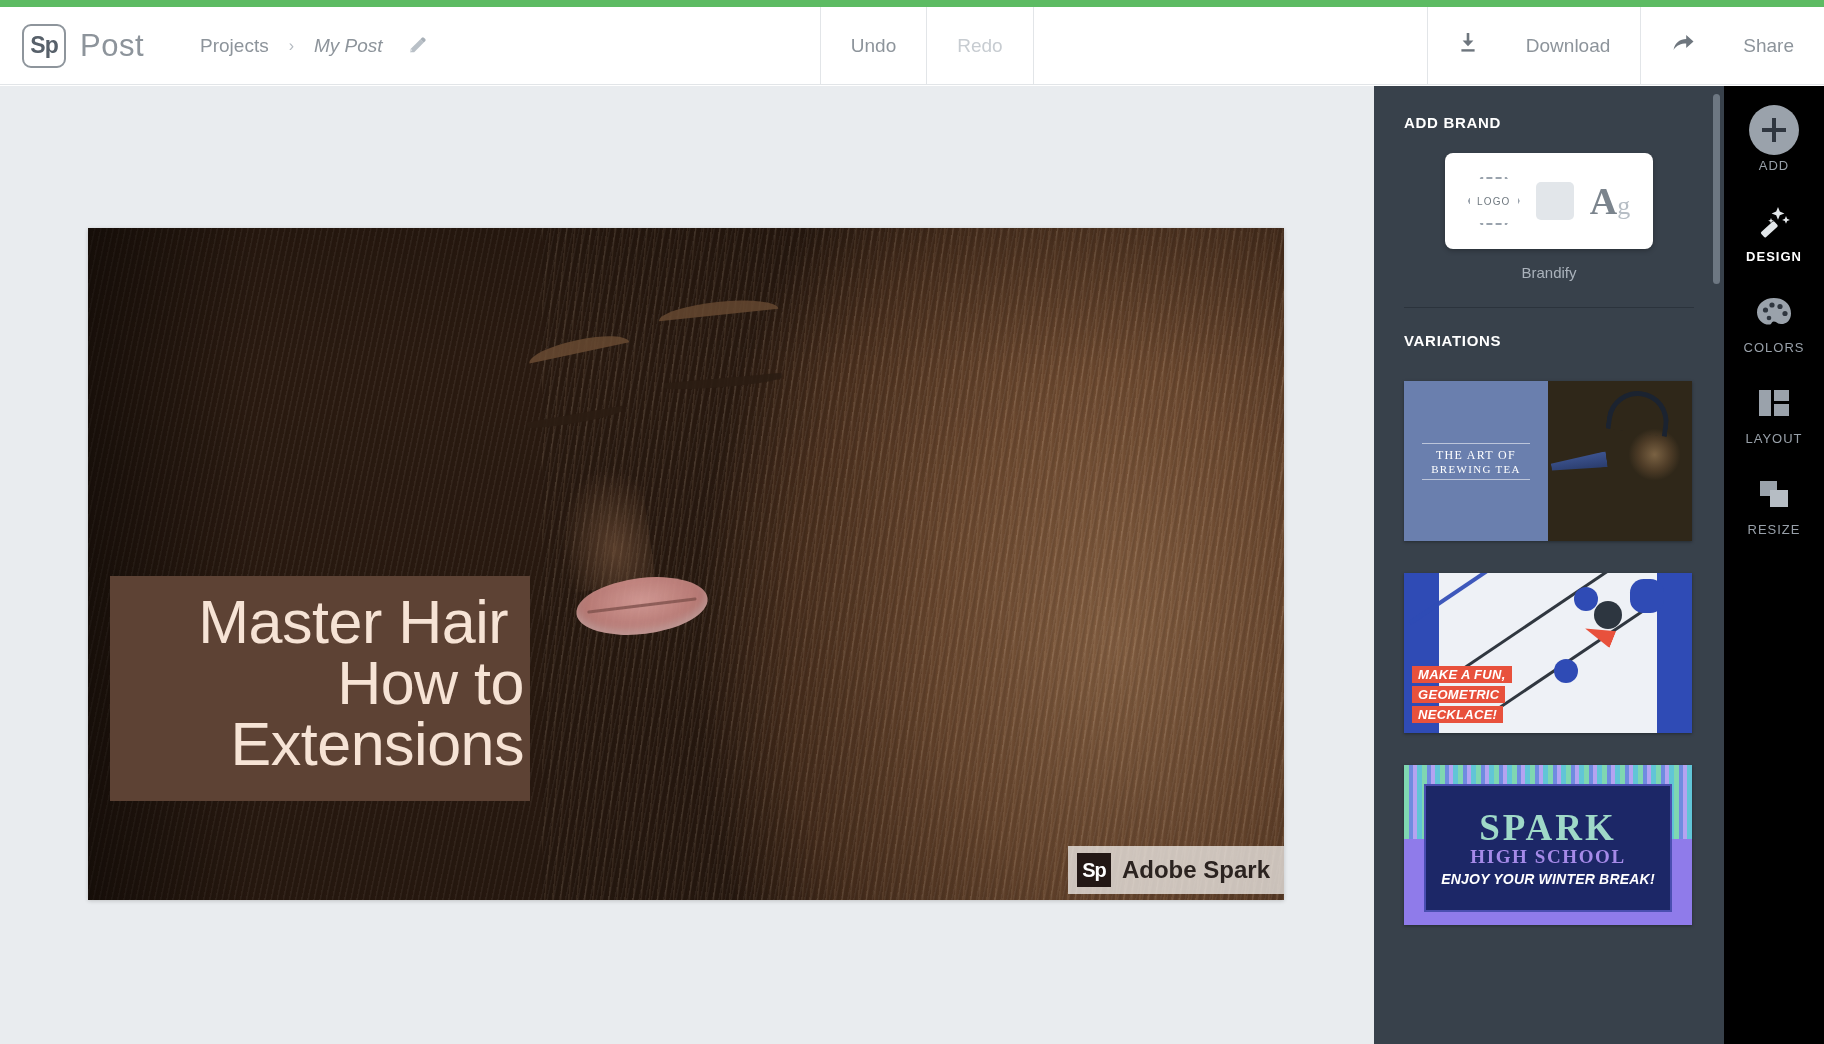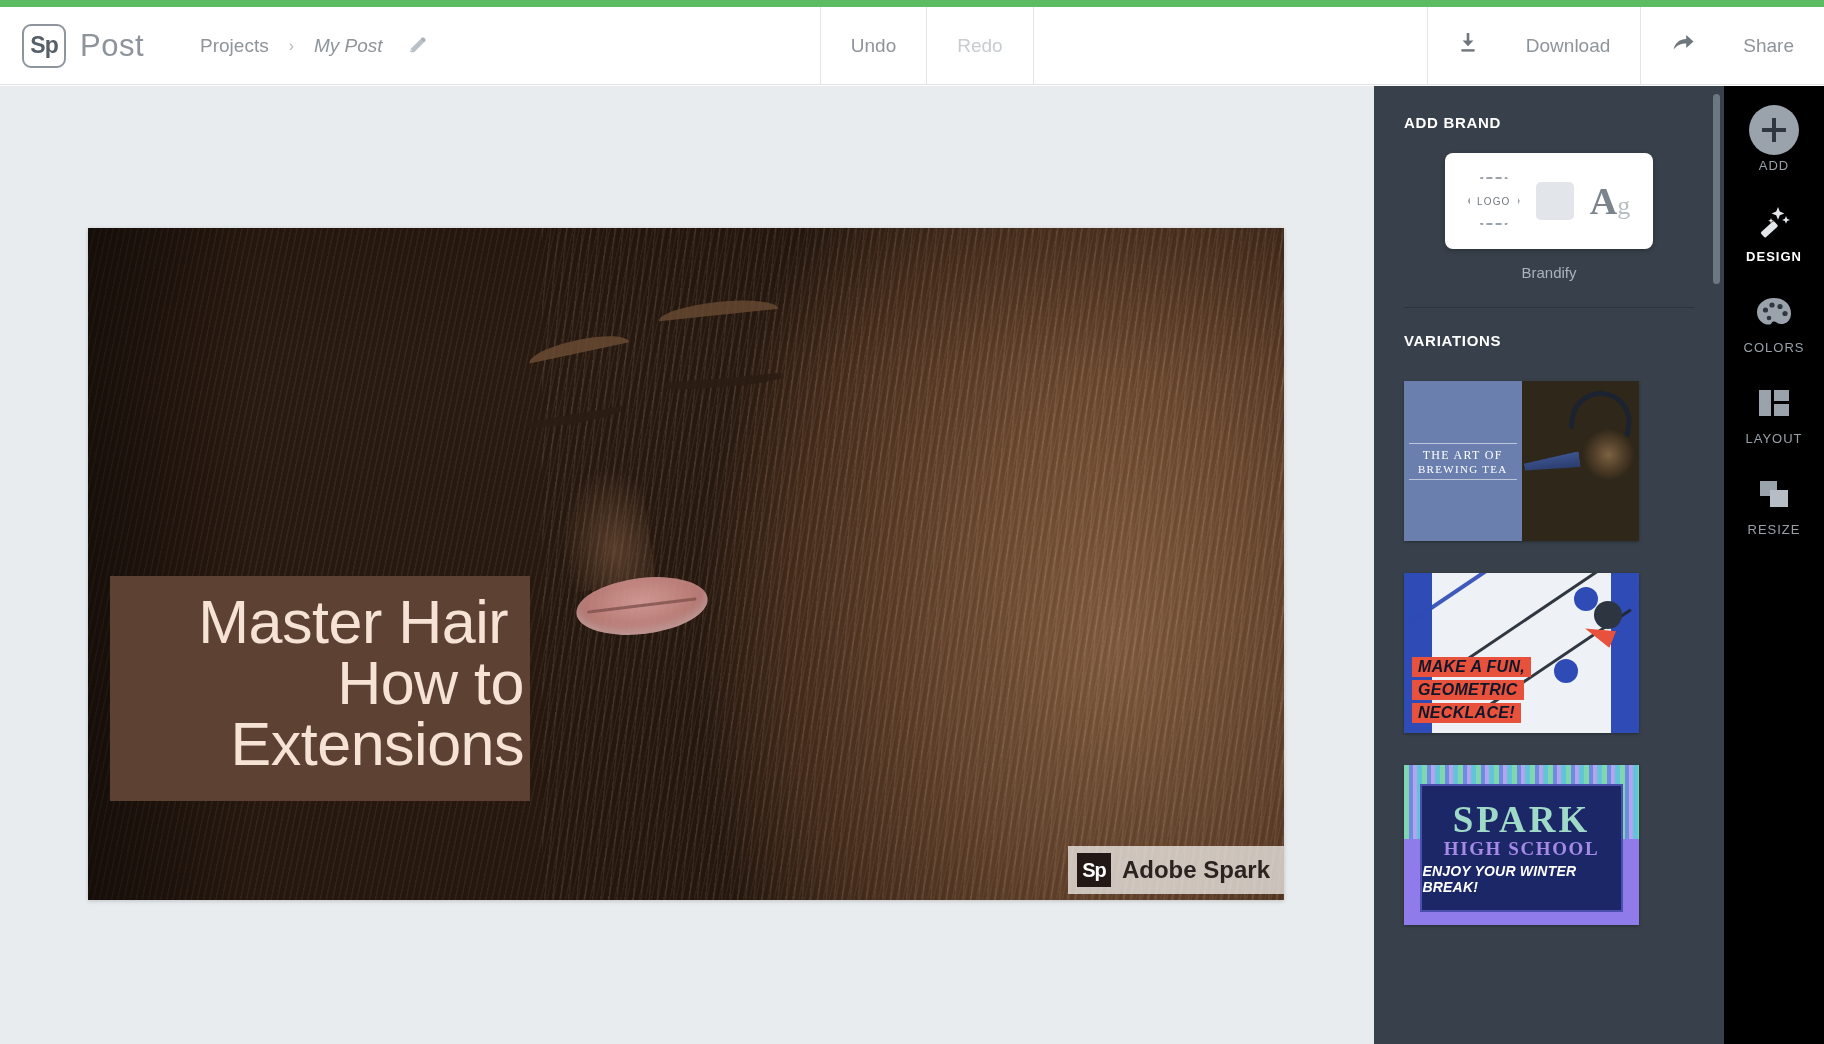--- a/index.html
+++ b/index.html
@@ -222,21 +222,21 @@
   .type-sample .small { font-size: 26px; color: #b7bec5; }
   .brandify-label {
     margin-top: 15px; text-align: center;
     font-size: 15px; color: #aab2bb;
   }
   .panel-divider {
     margin-top: 26px; height: 1px; background: #2b333c;
   }
   .variations-list { padding: 0 30px; }
   .variation-card {
-    margin-top: 32px; width: 235px; height: 160px;
+    margin-top: 32px; width: 288px; height: 160px;
     overflow: hidden; cursor: pointer; position: relative;
     box-shadow: 0 1px 3px rgba(0,0,0,0.35);
     justify-content: center;
   }
 
   
   .v-tea { display: flex; }
   .v-tea .left {
     width: 50%; height: 100%;
     background: #6a7fae;
@@ -295,22 +295,22 @@
     position: absolute; width: 30px; height: 18px;
     background: #e8513c;
     clip-path: polygon(0 50%, 100% 0, 100% 100%);
     transform: rotate(22deg);
   }
   .v-neck .caption {
     position: absolute; left: 8px; bottom: 10px;
     display: flex; flex-direction: column; align-items: flex-start; gap: 3px;
   }
   .v-neck .cap-line {
-    background: #e8513c; color: #0f172a;
-    font-size: 16px; font-weight: bold; font-style: italic;
+    background: #e8513c; color: #ffffff;
+    font-size: 13px; font-weight: bold; font-style: italic;
     padding: 1px 6px; letter-spacing: 0.3px;
   }
 
   
   .v-spark {
     background: #8f7bea; position: relative; overflow: hidden;
   }
   .v-spark .confetti {
     position: absolute; left: 0; top: 0; width: 100%; height: 46%;
     background:

